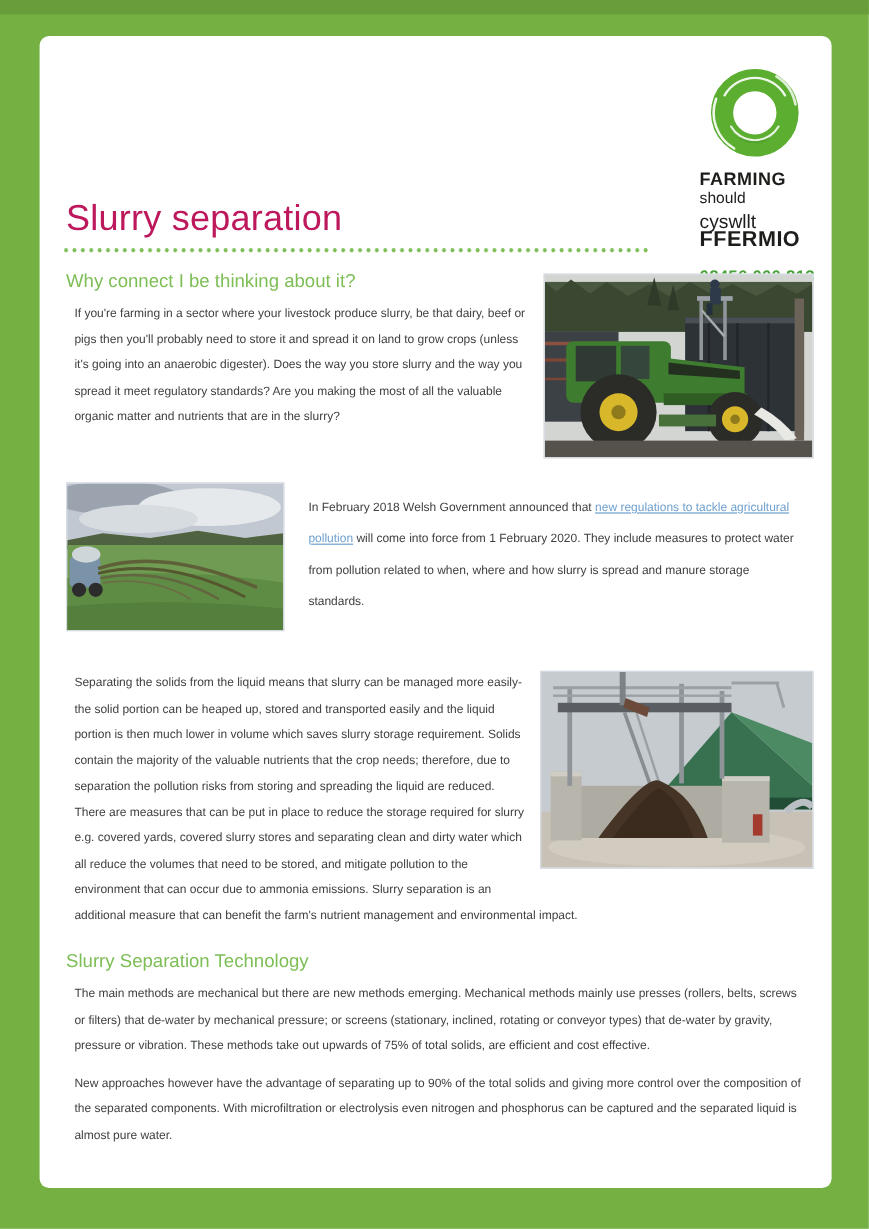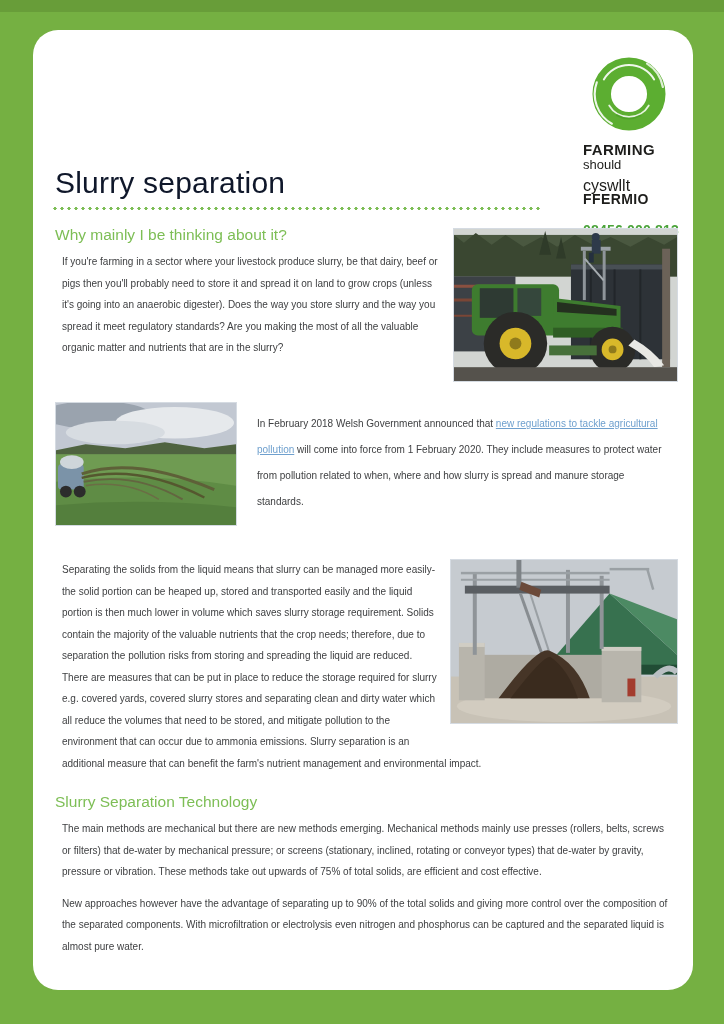--- a/index.html
+++ b/index.html
@@ -5,38 +5,38 @@
   * { box-sizing: border-box; }
   html,body { margin:0; padding:0; }
   body {
     width:724px; height:1024px; position:relative; overflow:hidden;
     background:#75b042;
     font-family:"Liberation Sans","DejaVu Sans",sans-serif;
   }
   .top-strip { position:absolute; left:0; top:0; right:0; height:12px; background:#689d39; }
   .card {
     position:absolute; left:33px; top:30px; width:660px; height:960px;
-    background:#ffffff; border-radius:25px;
+    background:#ffffff; border-radius:8px;
   }
   
   .page-title {
     position:absolute; left:22px; top:136px;
-    font-size:30px; font-weight:400; color:#0f172a; letter-spacing:.2px;
+    font-size:30px; font-weight:400; color:#be185d; letter-spacing:.2px;
   }
   .dots {
     position:absolute; left:20px; top:176px; width:488px; height:5px;
     background-image:radial-gradient(circle at 2px 2.5px, #7cbd55 1.45px, rgba(0,0,0,0) 1.8px);
     background-size:7px 5px; background-repeat:repeat-x;
   }
   .logo-block { position:absolute; left:550px; top:20px; width:110px; color:#1d1d1b; }
   .logo-swirl { display:block; width:88px; height:88px; margin:0 0 4px 2px; }
   .brand-en-bold { font-size:15px; font-weight:bold; letter-spacing:.4px; line-height:16px; }
   .brand-en-sub  { font-size:13px; line-height:14px; }
   .brand-cy-sub  { font-size:16px; line-height:13px; margin-top:7px; }
-  .brand-cy-bold { font-size:14px; font-weight:bold; letter-spacing:.4px; line-height:15px; }
+  .brand-cy-bold { font-size:18px; font-weight:bold; letter-spacing:.4px; line-height:15px; }
   .phone { margin-top:15px; font-size:14px; font-weight:bold; color:#4aa339; letter-spacing:.2px; }
   
   .main { position:absolute; left:22px; right:15px; top:196px; }
   h2 { margin:0 0 7px 0; font-size:15.5px; font-weight:400; color:#7dbe55; }
   p  { margin:7px; font-size:10px; line-height:21.5px; color:#3f4042; }
   .photo { border:1px solid #d5dbe2; background:#dfe2e4; overflow:hidden; }
   .photo svg { display:block; }
   .photo-r1 { float:right; width:225px; height:154px; margin:2px 0 6px 12px; }
   .photo-l2 { float:left;  width:182px; height:124px; margin:0 20px 4px 0; }
   .photo-r3 { float:right; width:228px; height:165px; margin:0 0 8px 13px; }
@@ -113,21 +113,21 @@
             <circle cx="62" cy="116" r="16" fill="#d8b82a"></circle>
             <circle cx="62" cy="116" r="6" fill="#8f7a1c"></circle>
             <circle cx="160" cy="122" r="23" fill="#2b2b28"></circle>
             <circle cx="160" cy="122" r="11" fill="#d8b82a"></circle>
             <circle cx="160" cy="122" r="4" fill="#8f7a1c"></circle>
             <rect x="96" y="118" width="48" height="10" fill="#47703a"></rect>
             <path d="M176,118 q18,10 26,22 l10,-2 q-12,-16 -30,-26 Z" fill="#e8e8e4"></path>
             <rect x="0" y="140" width="225" height="14" fill="#55524c"></rect>
           </svg>
         </div>
-        <h2>Why mainly I be thinking about it?</h2>
+        <h2>Why connect I be thinking about it?</h2>
         <p>If you're farming in a sector where your livestock produce slurry, be that dairy, beef or pigs then you'll probably need to store it and spread it on land to grow crops (unless it's going into an anaerobic digester). Does the way you store slurry and the way you spread it meet regulatory standards?  Are you making the most of all the valuable organic matter and nutrients that are in the slurry?</p>
         <div class="clear"></div>
       </section>
 
       <section class="sec2">
         <div class="photo photo-l2">
           <svg viewBox="0 0 182 124" width="180" height="122" preserveAspectRatio="none">
             <rect width="182" height="124" fill="#c2c8d2"></rect>
             <ellipse cx="40" cy="12" rx="55" ry="14" fill="#9aa3ae"></ellipse>
             <ellipse cx="120" cy="20" rx="60" ry="16" fill="#e6e9ec"></ellipse>

